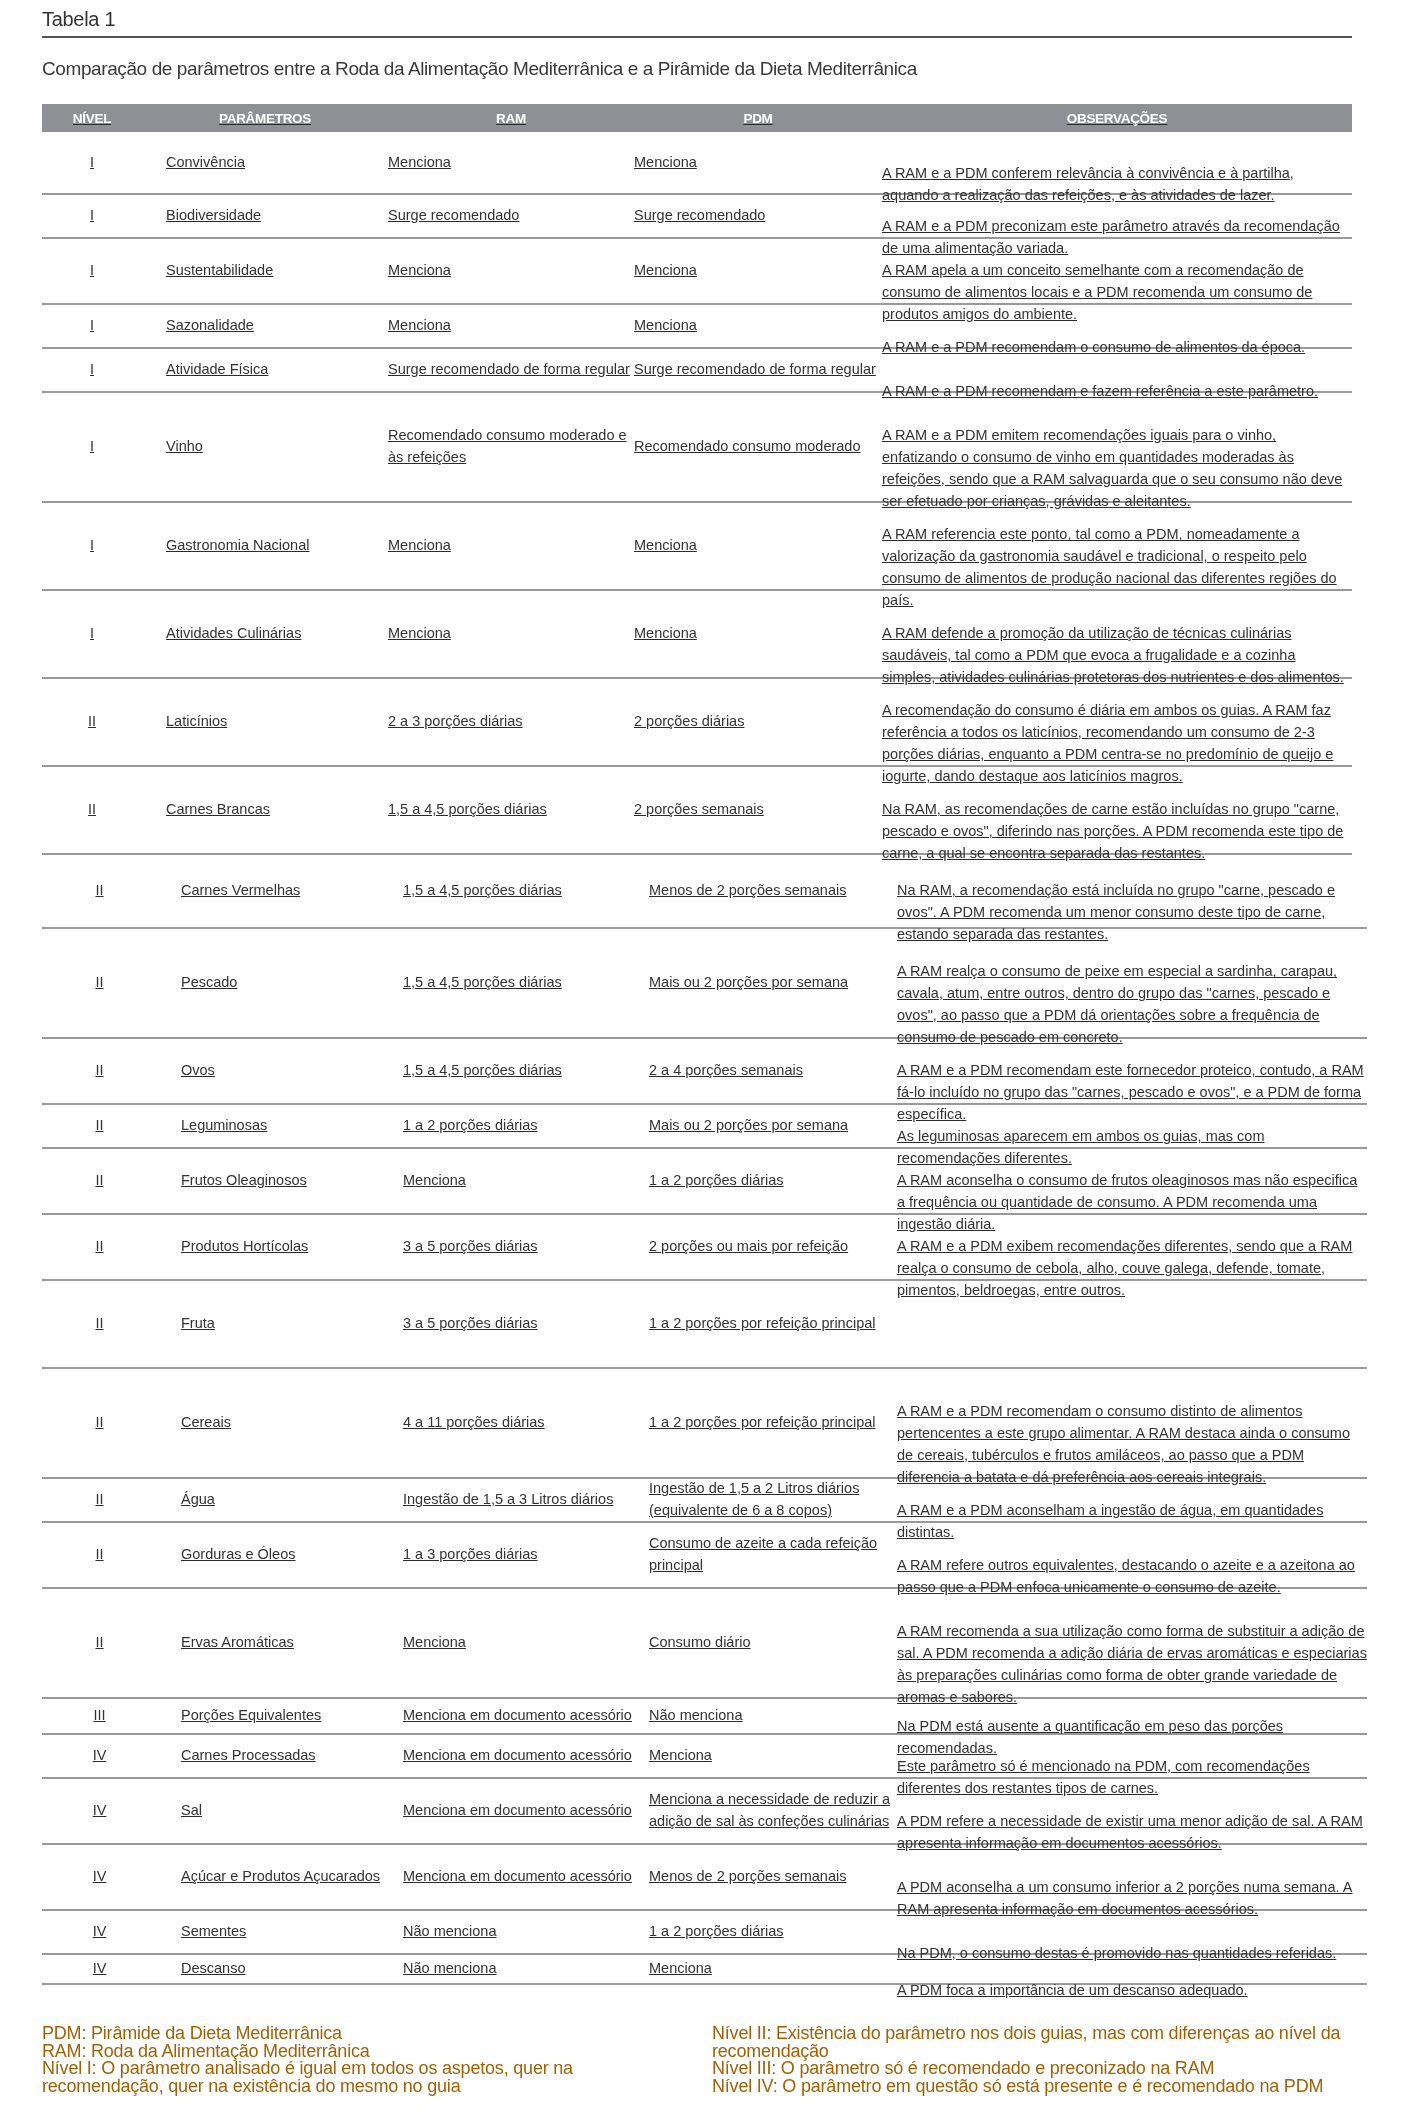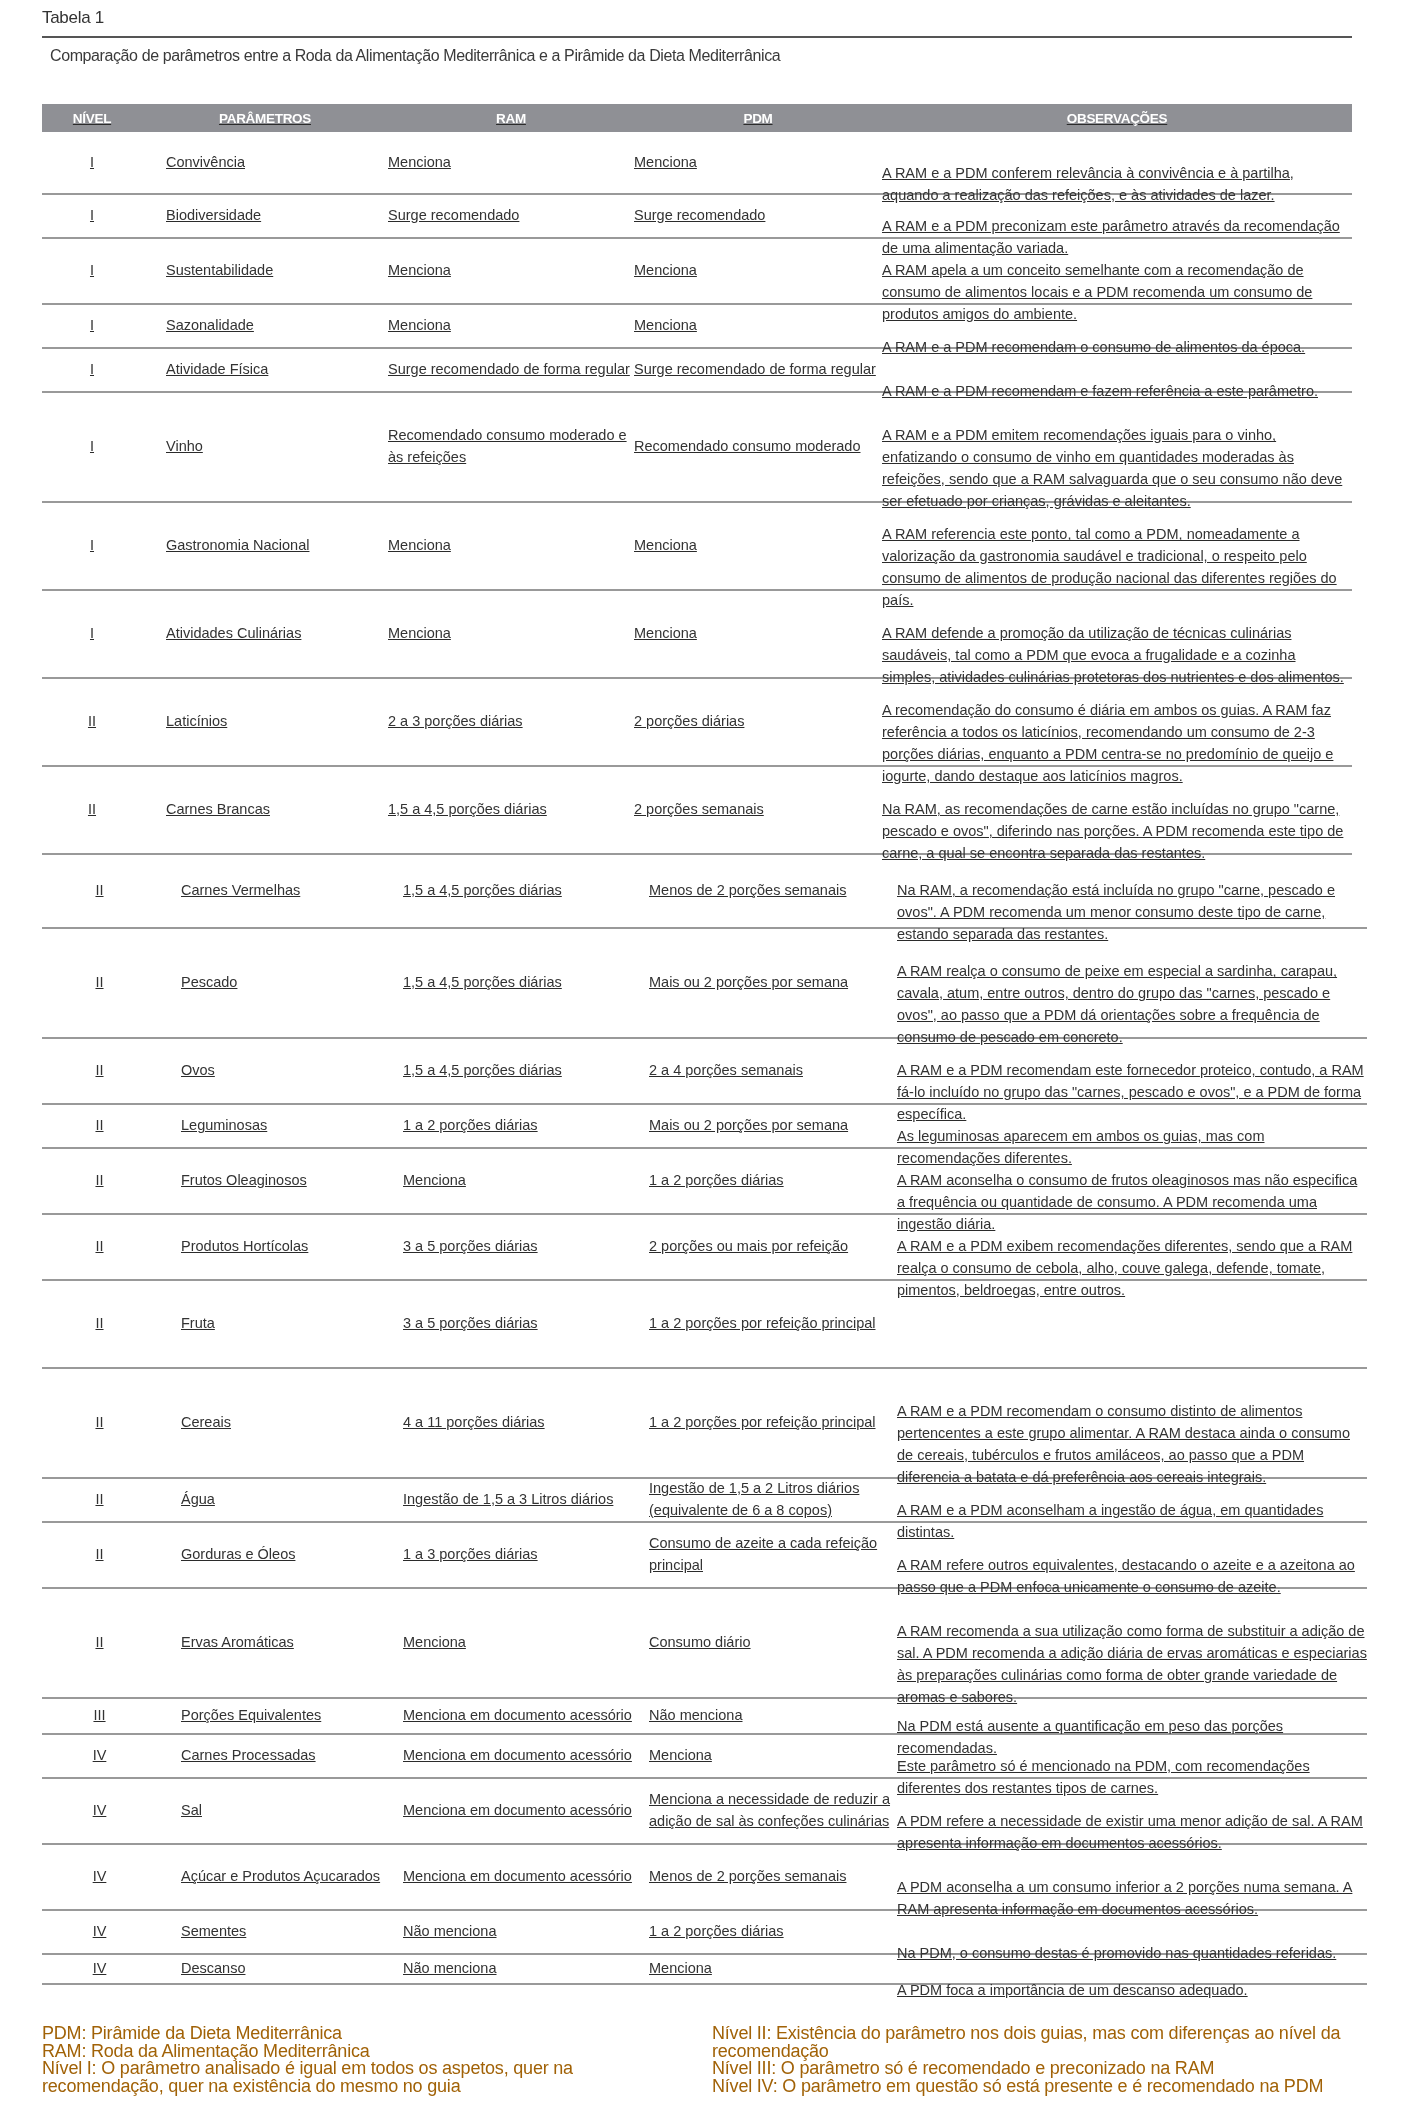--- a/index.html
+++ b/index.html
@@ -1,20 +1,20 @@
 <!DOCTYPE html>
 <html><head>
 <meta charset="utf-8">
 <style>
   html, body { margin: 0; padding: 0; background: #ffffff; }
   body { width: 1407px; height: 2114px; position: relative; overflow: hidden;
          font-family: "Liberation Sans", sans-serif; color: #2b2b2b; }
-  .table-label { position: absolute; left: 42px; top: 8px; font-size: 17px; color: #333; letter-spacing: -0.3px; }
+  .table-label { position: absolute; left: 42px; top: 8px; font-size: 20px; color: #333; letter-spacing: -0.3px; }
   .title-rule { position: absolute; left: 42px; top: 36px; width: 1310px; height: 2px; background: #555; }
-  .caption { position: absolute; left: 42px; top: 47px; font-size: 16px; color: #3a3a3a; letter-spacing: -0.4px; margin-left: 8px; }
+  .caption { position: absolute; left: 42px; top: 58px; font-size: 19px; color: #3a3a3a; letter-spacing: -0.4px; }
   .table-wrap { position: absolute; left: 42px; top: 104px; width: 1310px; text-decoration: underline; }
   .thead { display: flex; height: 28px; background: #8f9095; color: #ffffff; font-weight: bold;
            font-size: 13.5px; align-items: center; letter-spacing: -0.3px; }
   .thead div { text-align: center; }
   .row { display: flex; align-items: center; border-bottom: 2px solid #999999; box-sizing: border-box;
          font-size: 14.5px; line-height: 21.8px; color: #333; }
   .c-nivel { width: 100px; text-align: center; flex: none; }
   .c-param { width: 246px; padding-left: 24px; box-sizing: border-box; flex: none; }
   .c-ram { width: 246px; padding-left: 0px; box-sizing: border-box; flex: none; }
   .c-pdm { width: 248px; box-sizing: border-box; flex: none; }

